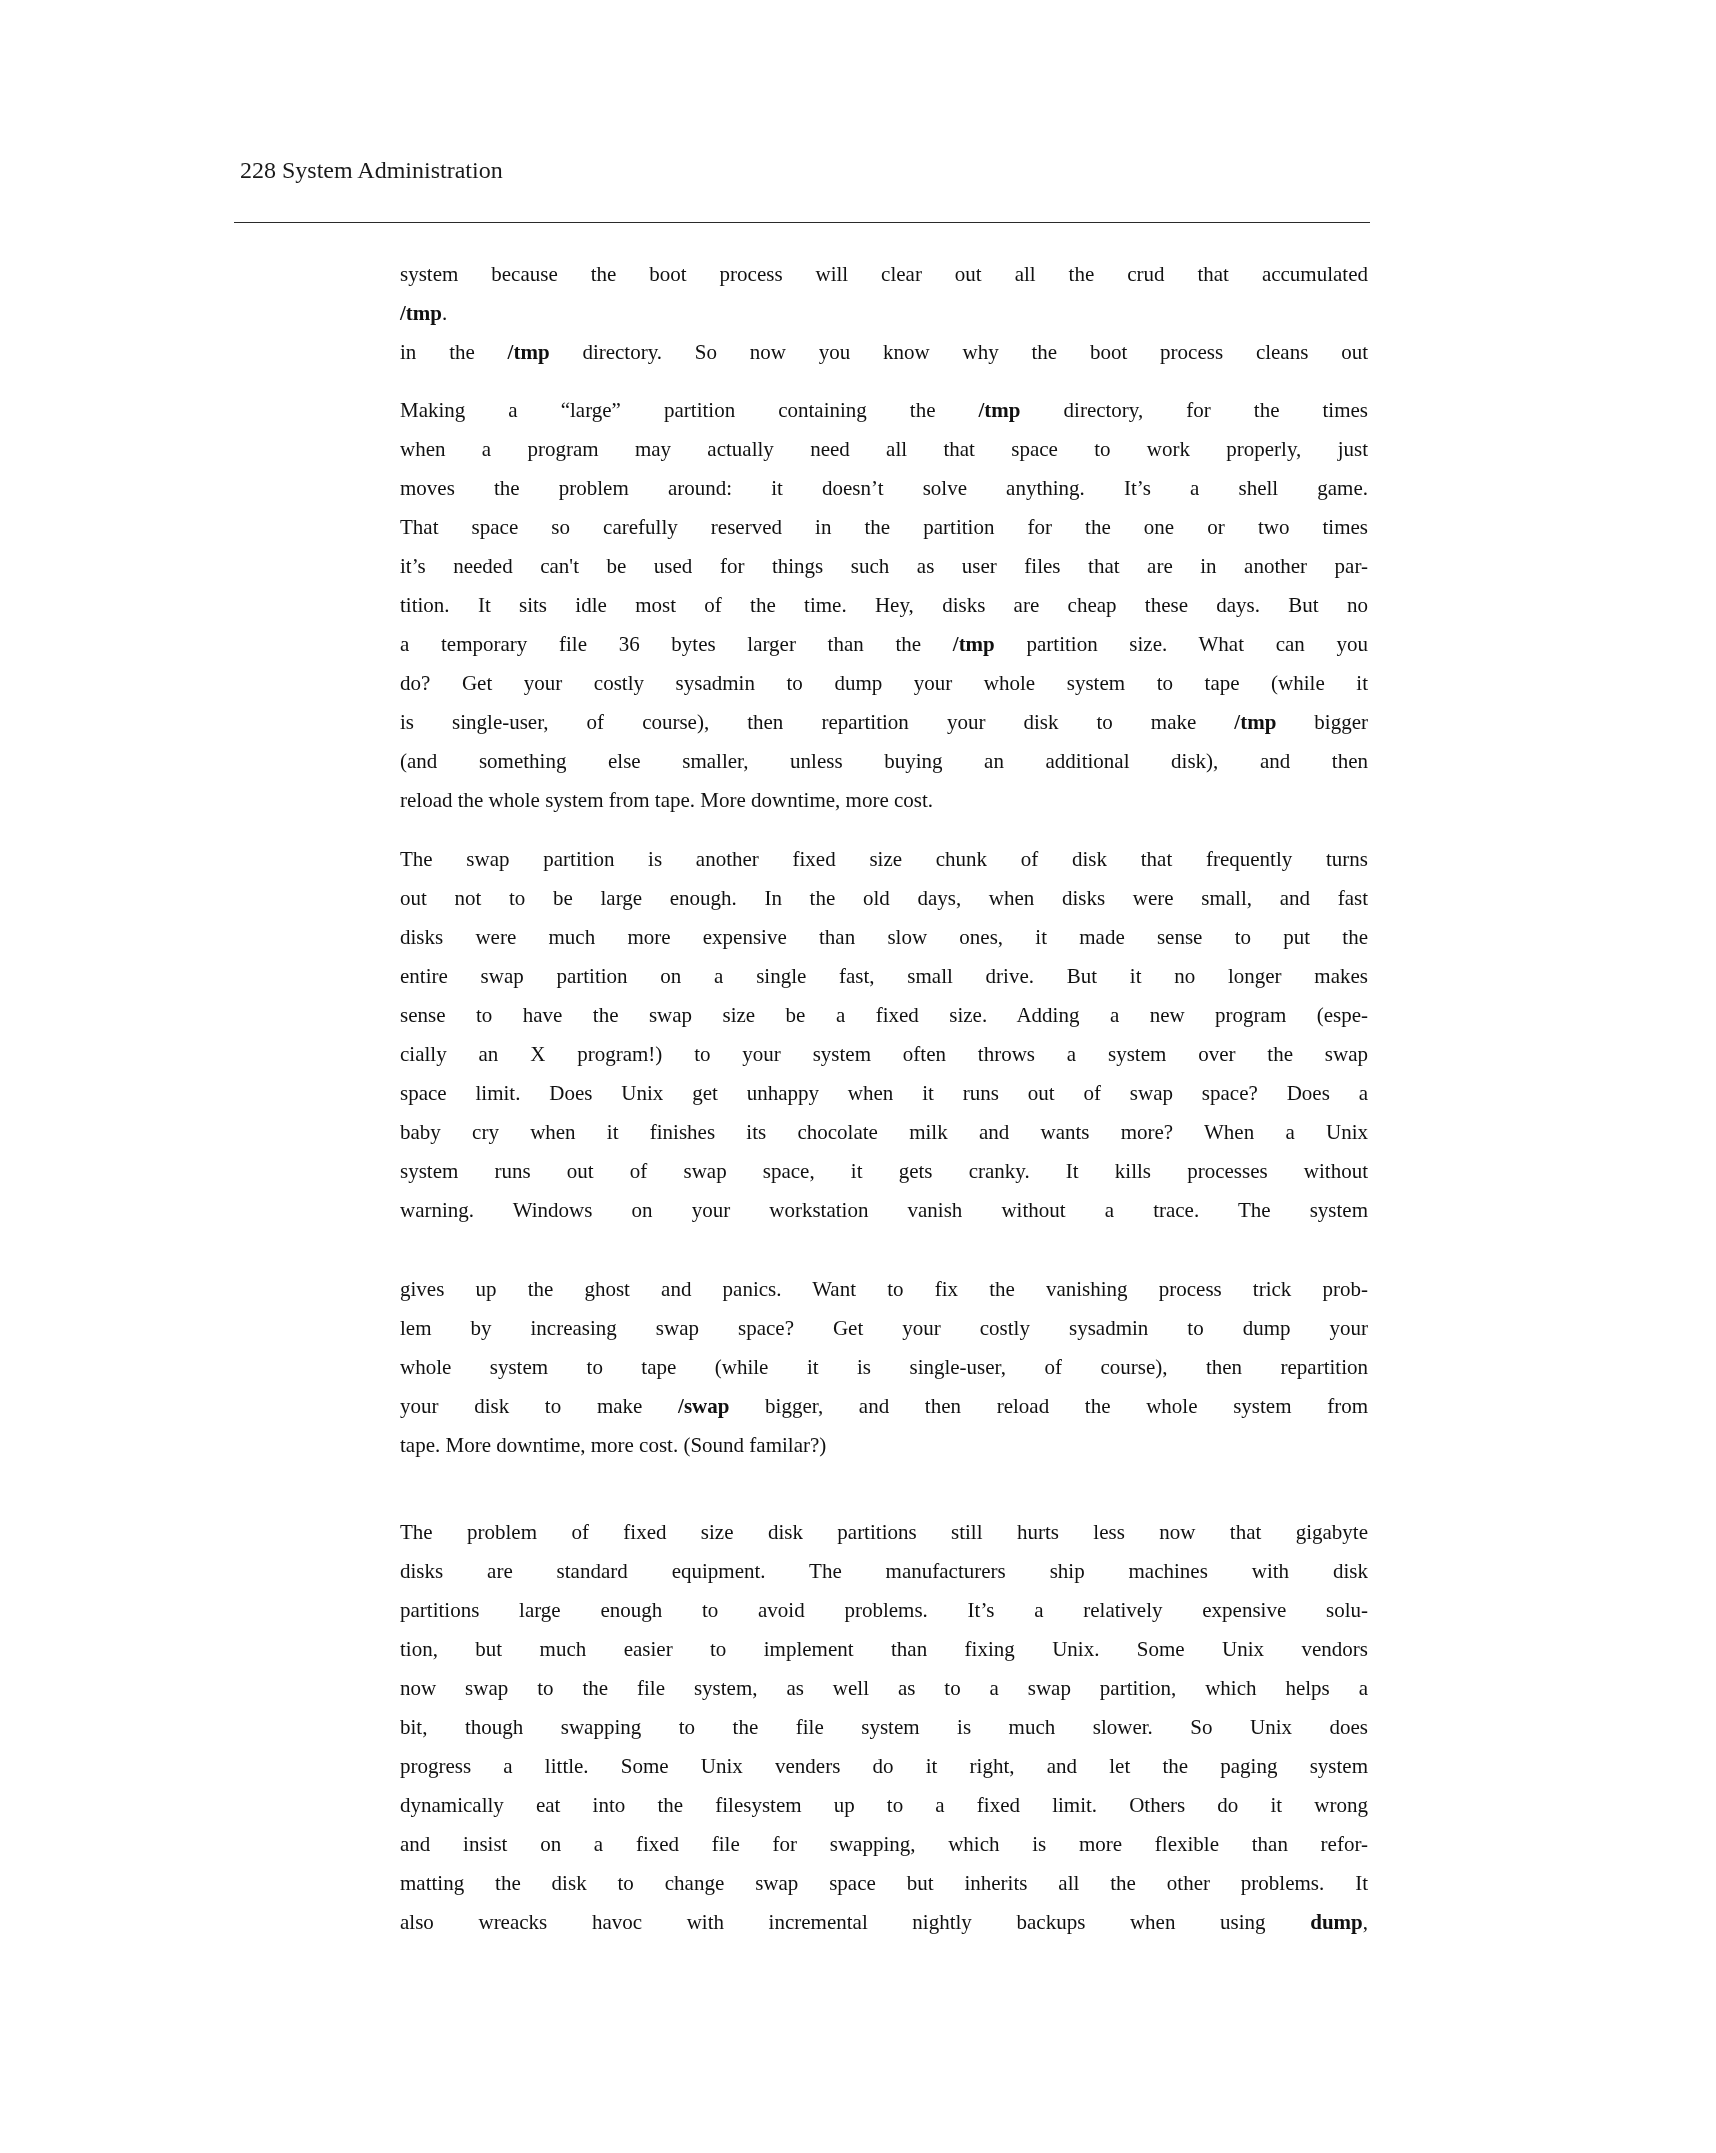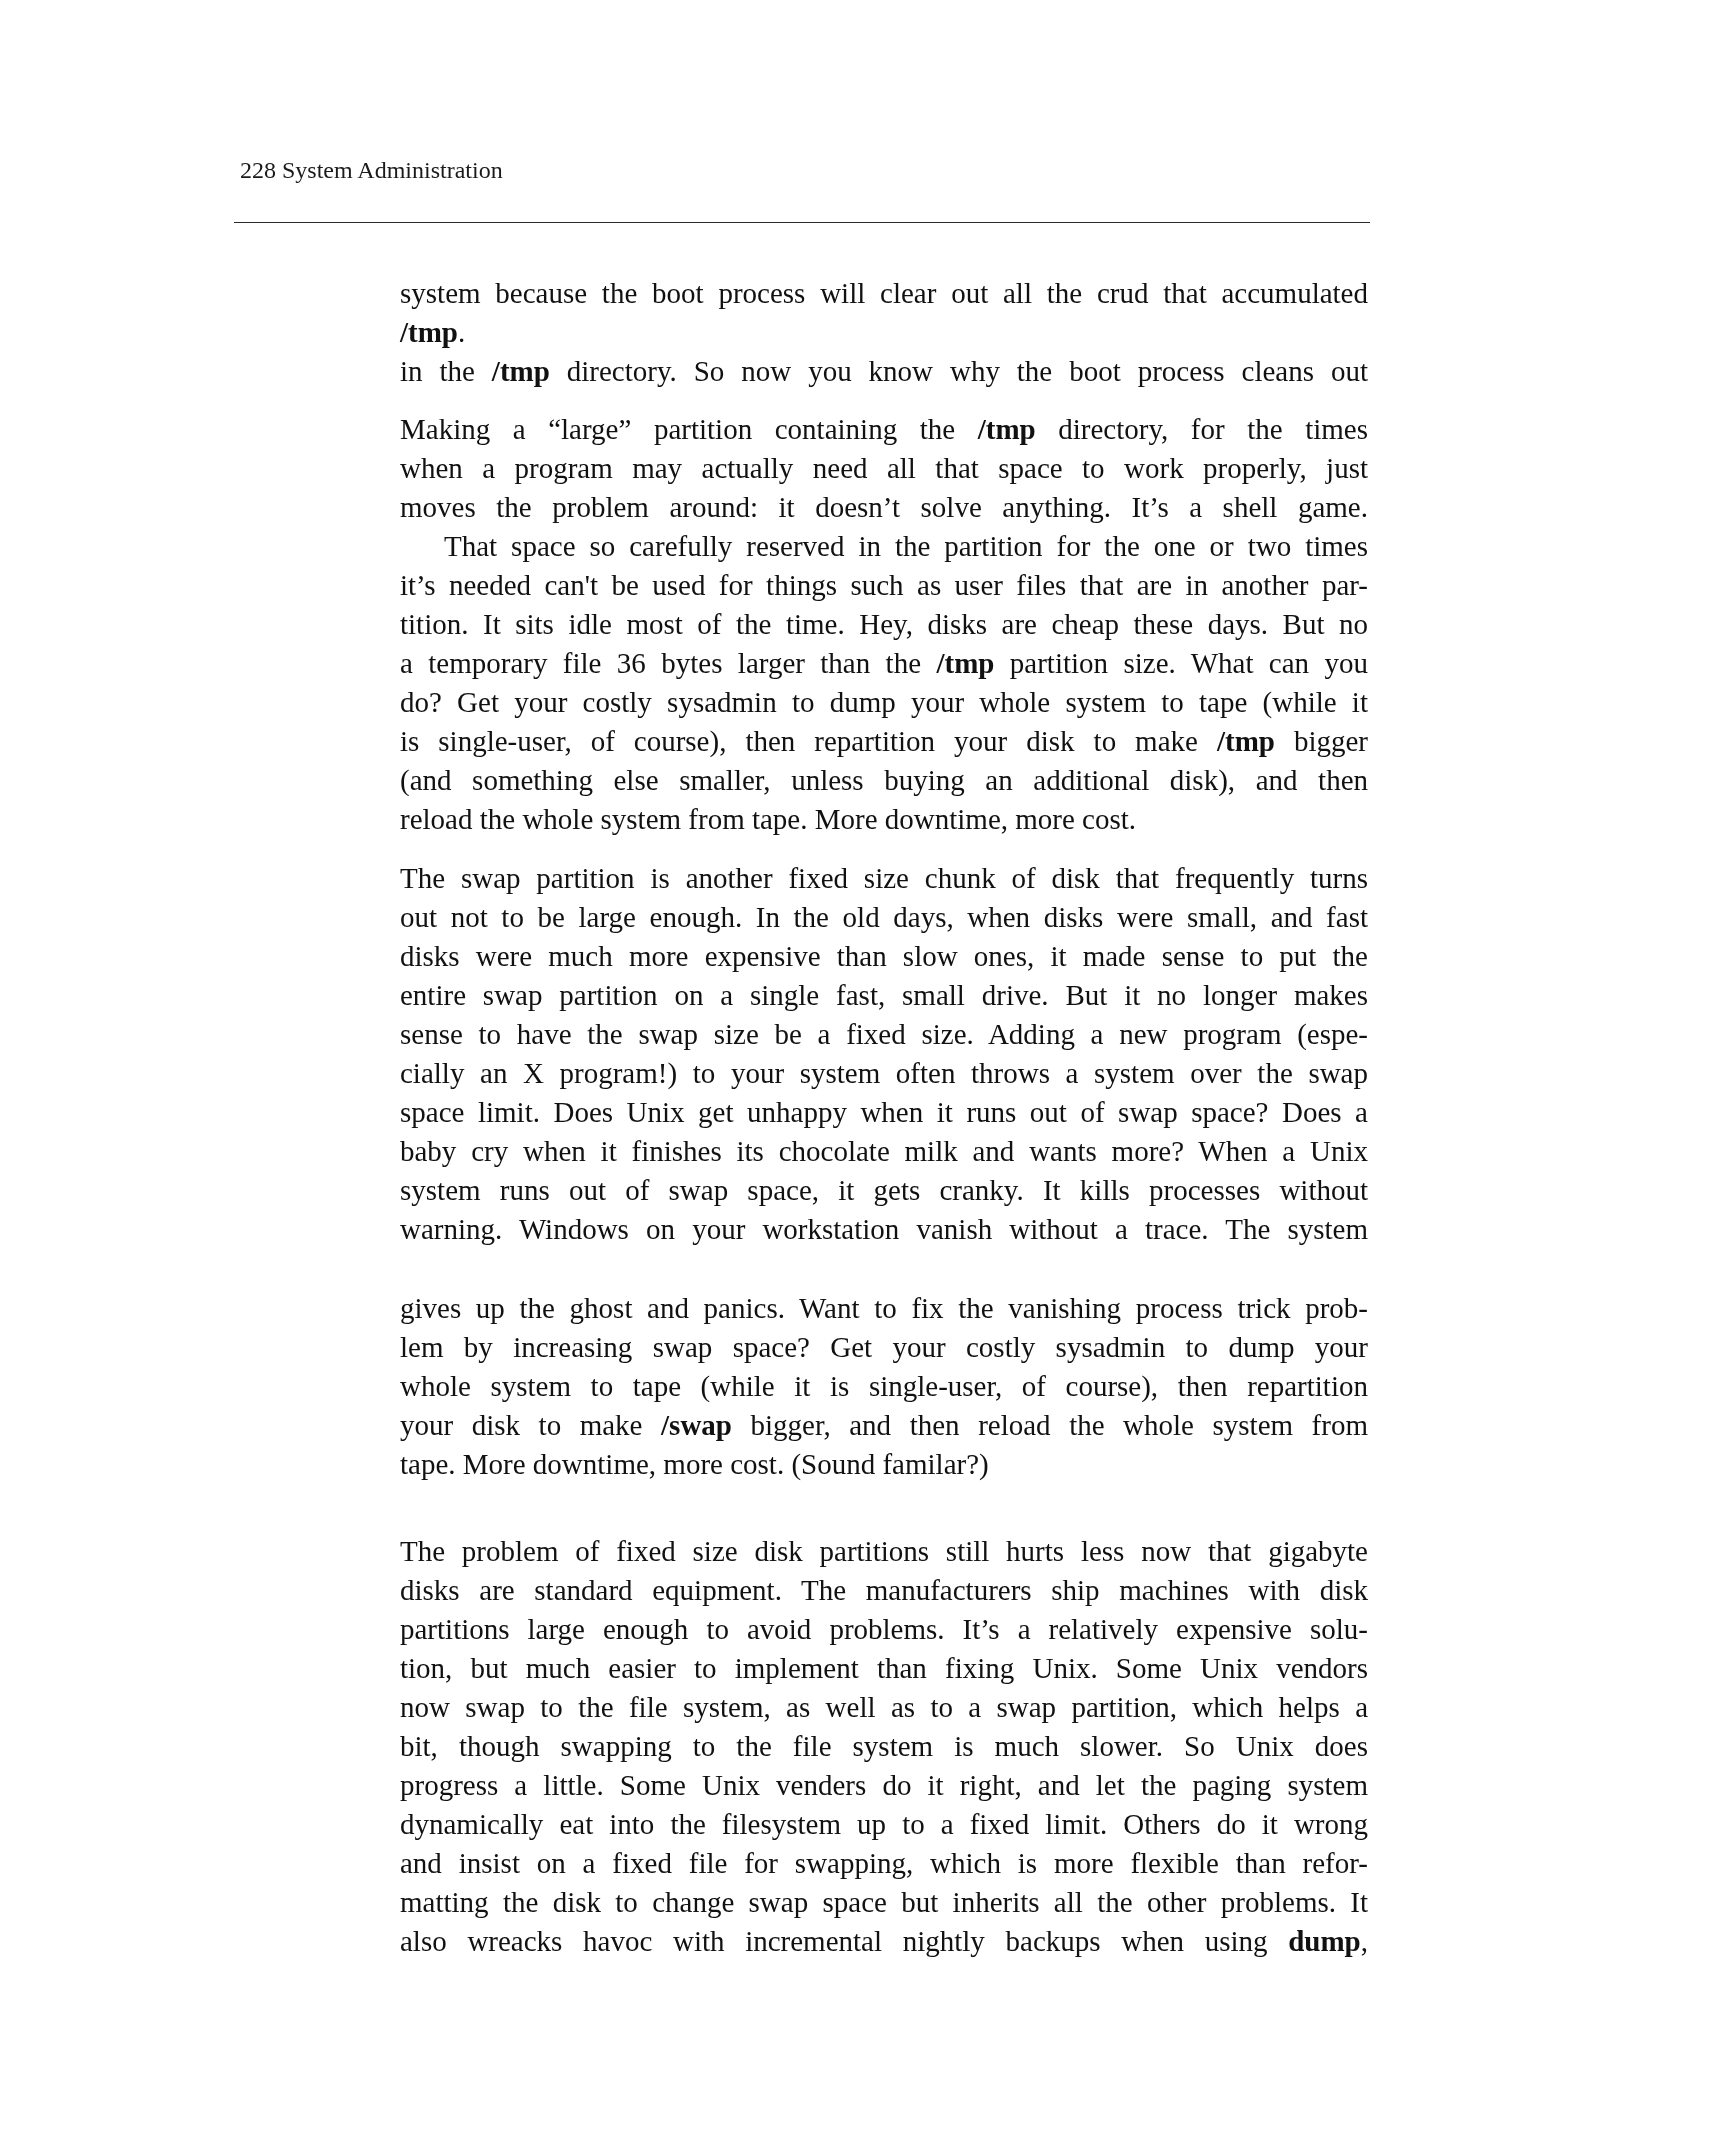--- a/index.html
+++ b/index.html
@@ -28,23 +28,23 @@
     position: absolute;
     left: 234px;
     top: 222px;
     width: 1136px;
     height: 0;
     border-top: 1.6px solid #2a2a2a;
   }
   .body-text {
     position: absolute;
     left: 400px;
-    top: 274px;
+    top: 255px;
     width: 968px;
-    font-size: 29px;
+    font-size: 21px;
     line-height: 39px;
   }
   .para { margin: 0; }
   .para + .para { margin-top: 19.4px; }
   .para.gap-large { margin-top: 38px; }
   .line {
     display: block;
     white-space: nowrap;
     text-align: justify;
     text-align-last: justify;
@@ -67,21 +67,21 @@
 <div class="body-text" id="body-text">
     <div class="para">
       <span class="line" style="white-space: normal;"><span>system because the boot process will clear out all the crud that accumulated</span></span>
       <span class="line last" style="white-space: normal;"><b>/tmp</b><span>.</span></span>
       <span class="line" style="white-space: normal;"><span>in the </span><b>/tmp</b><span> directory. So now you know why the boot process cleans out</span></span>
     </div>
     <div class="para">
       <span class="line" style="white-space: normal;"><span>Making a “large” partition containing the </span><b>/tmp</b><span> directory, for the times</span></span>
       <span class="line" style="white-space: normal;"><span>when a program may actually need all that space to work properly, just</span></span>
       <span class="line" style="white-space: normal;"><span>moves the problem around: it doesn’t solve anything. It’s a shell game.</span></span>
-      <span class="line" style="white-space: normal; margin-left: 44px;"><span>That space so carefully reserved in the partition for the one or two times</span></span>
+      <span class="line" style="white-space: normal;"><span>That space so carefully reserved in the partition for the one or two times</span></span>
       <span class="line" style="white-space: normal;"><span>it’s needed can't be used for things such as user files that are in another par-</span></span>
       <span class="line" style="white-space: normal;"><span>tition. It sits idle most of the time. Hey, disks are cheap these days. But no</span></span>
       <span class="line" style="white-space: normal;"><span>a temporary file 36 bytes larger than the </span><b>/tmp</b><span> partition size. What can you</span></span>
       <span class="line" style="white-space: normal;"><span>do? Get your costly sysadmin to dump your whole system to tape (while it</span></span>
       <span class="line" style="white-space: normal;"><span>is single-user, of course), then repartition your disk to make </span><b>/tmp</b><span> bigger</span></span>
       <span class="line" style="white-space: normal;"><span>(and something else smaller, unless buying an additional disk), and then</span></span>
       <span class="line last" style="white-space: normal;"><span>reload the whole system from tape. More downtime, more cost.</span></span>
     </div>
     <div class="para">
       <span class="line" style="white-space: normal;"><span>The swap partition is another fixed size chunk of disk that frequently turns</span></span>

